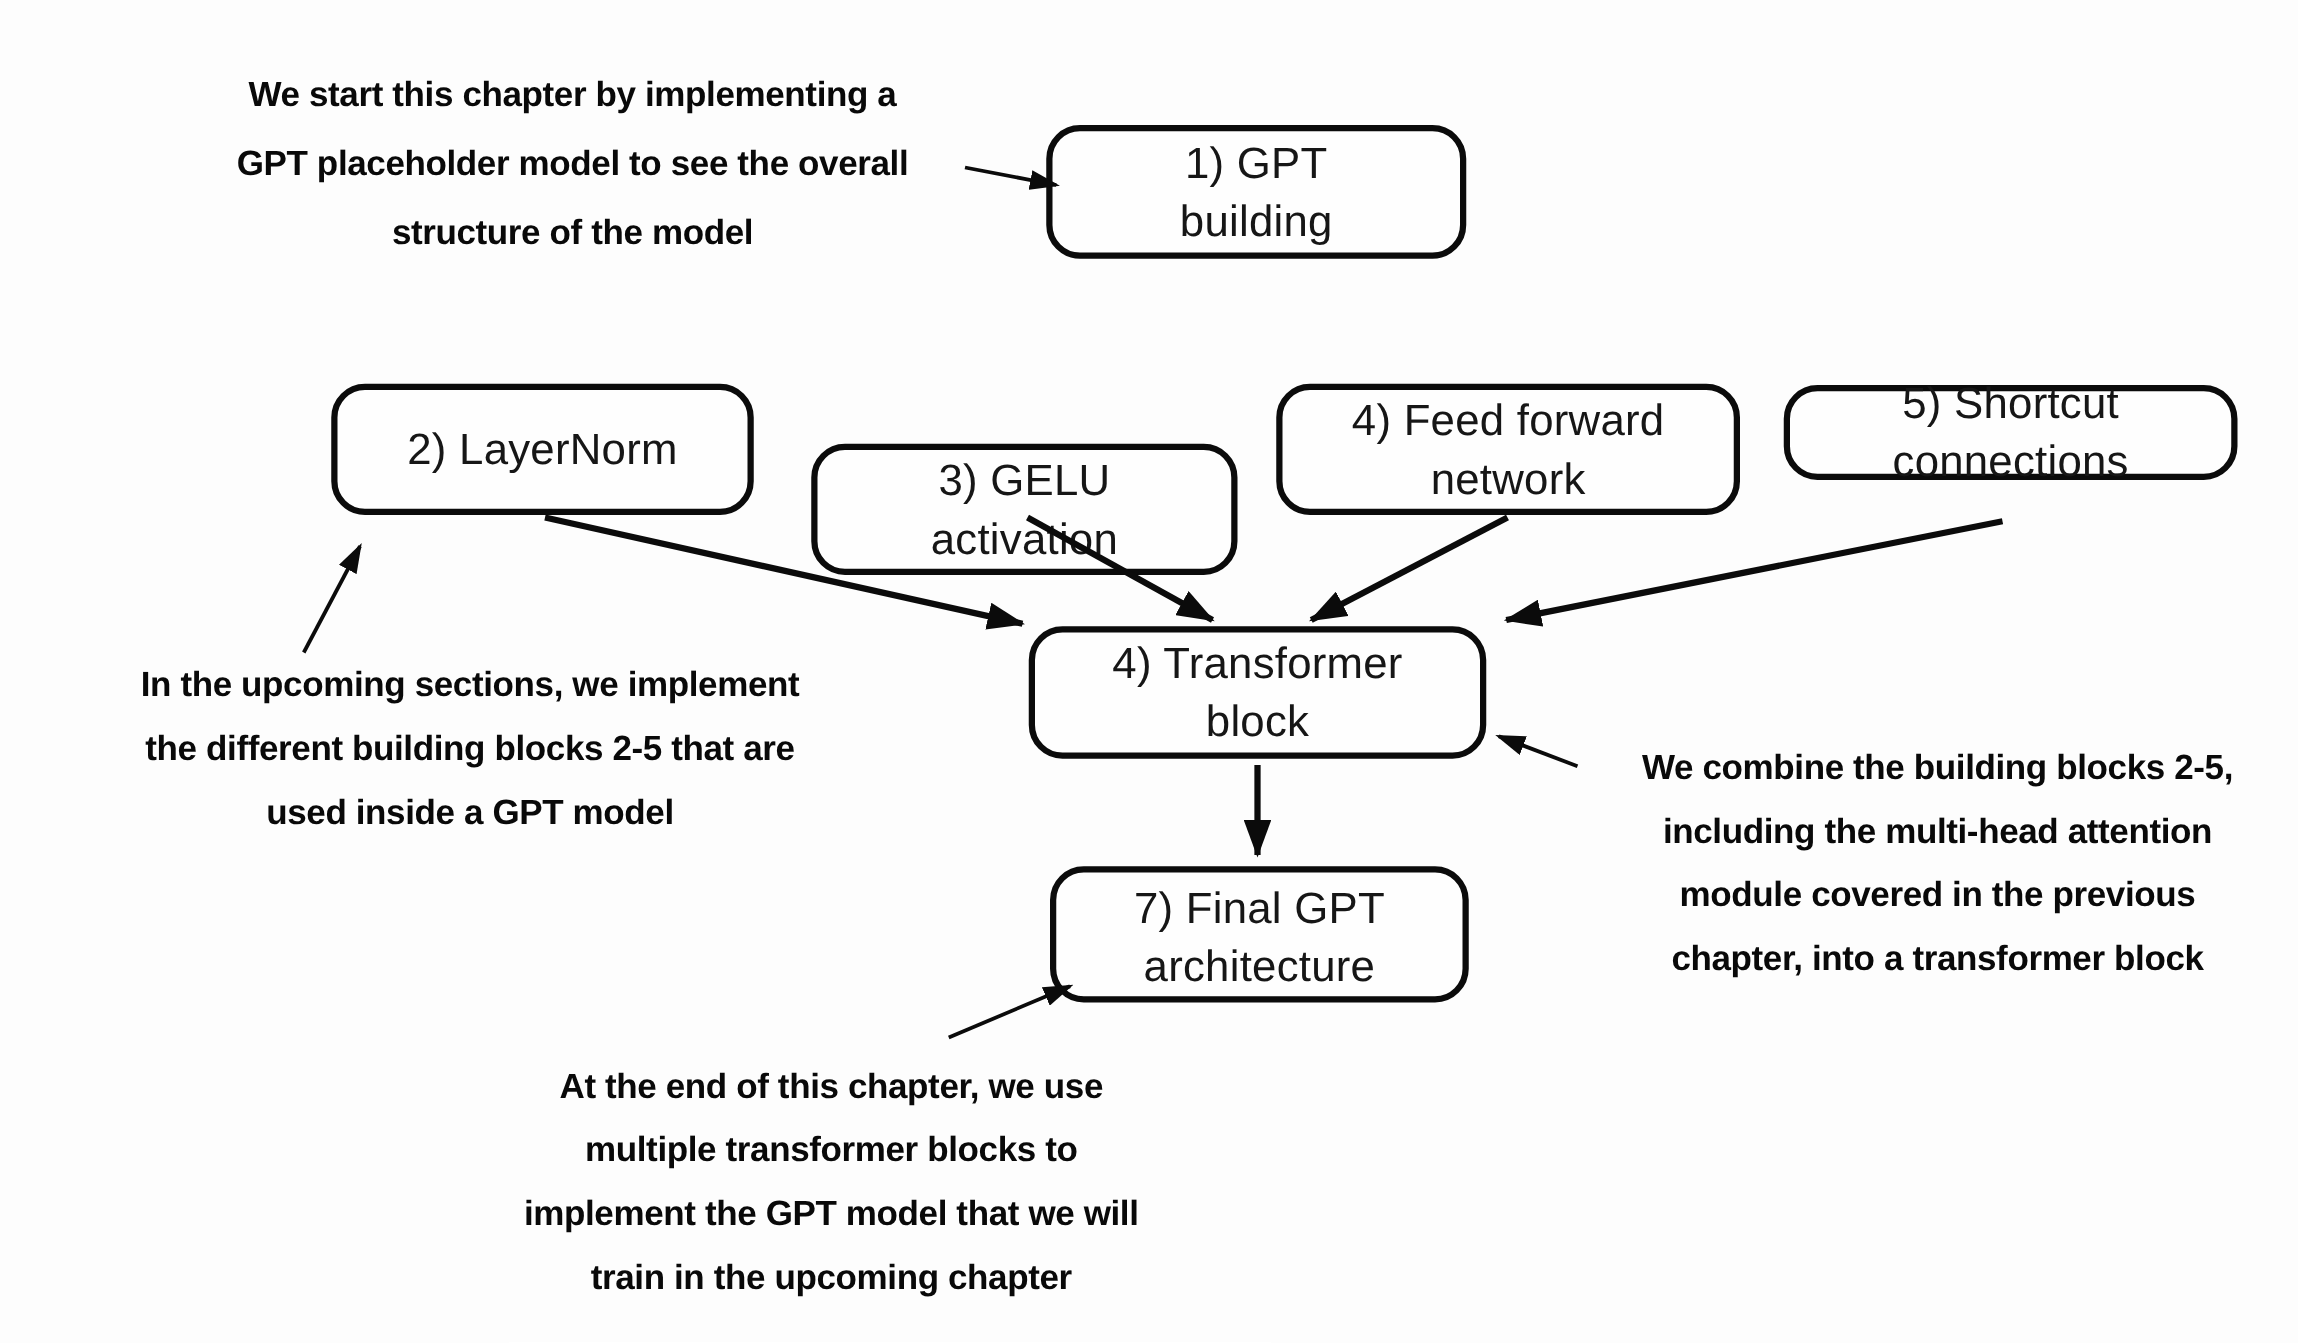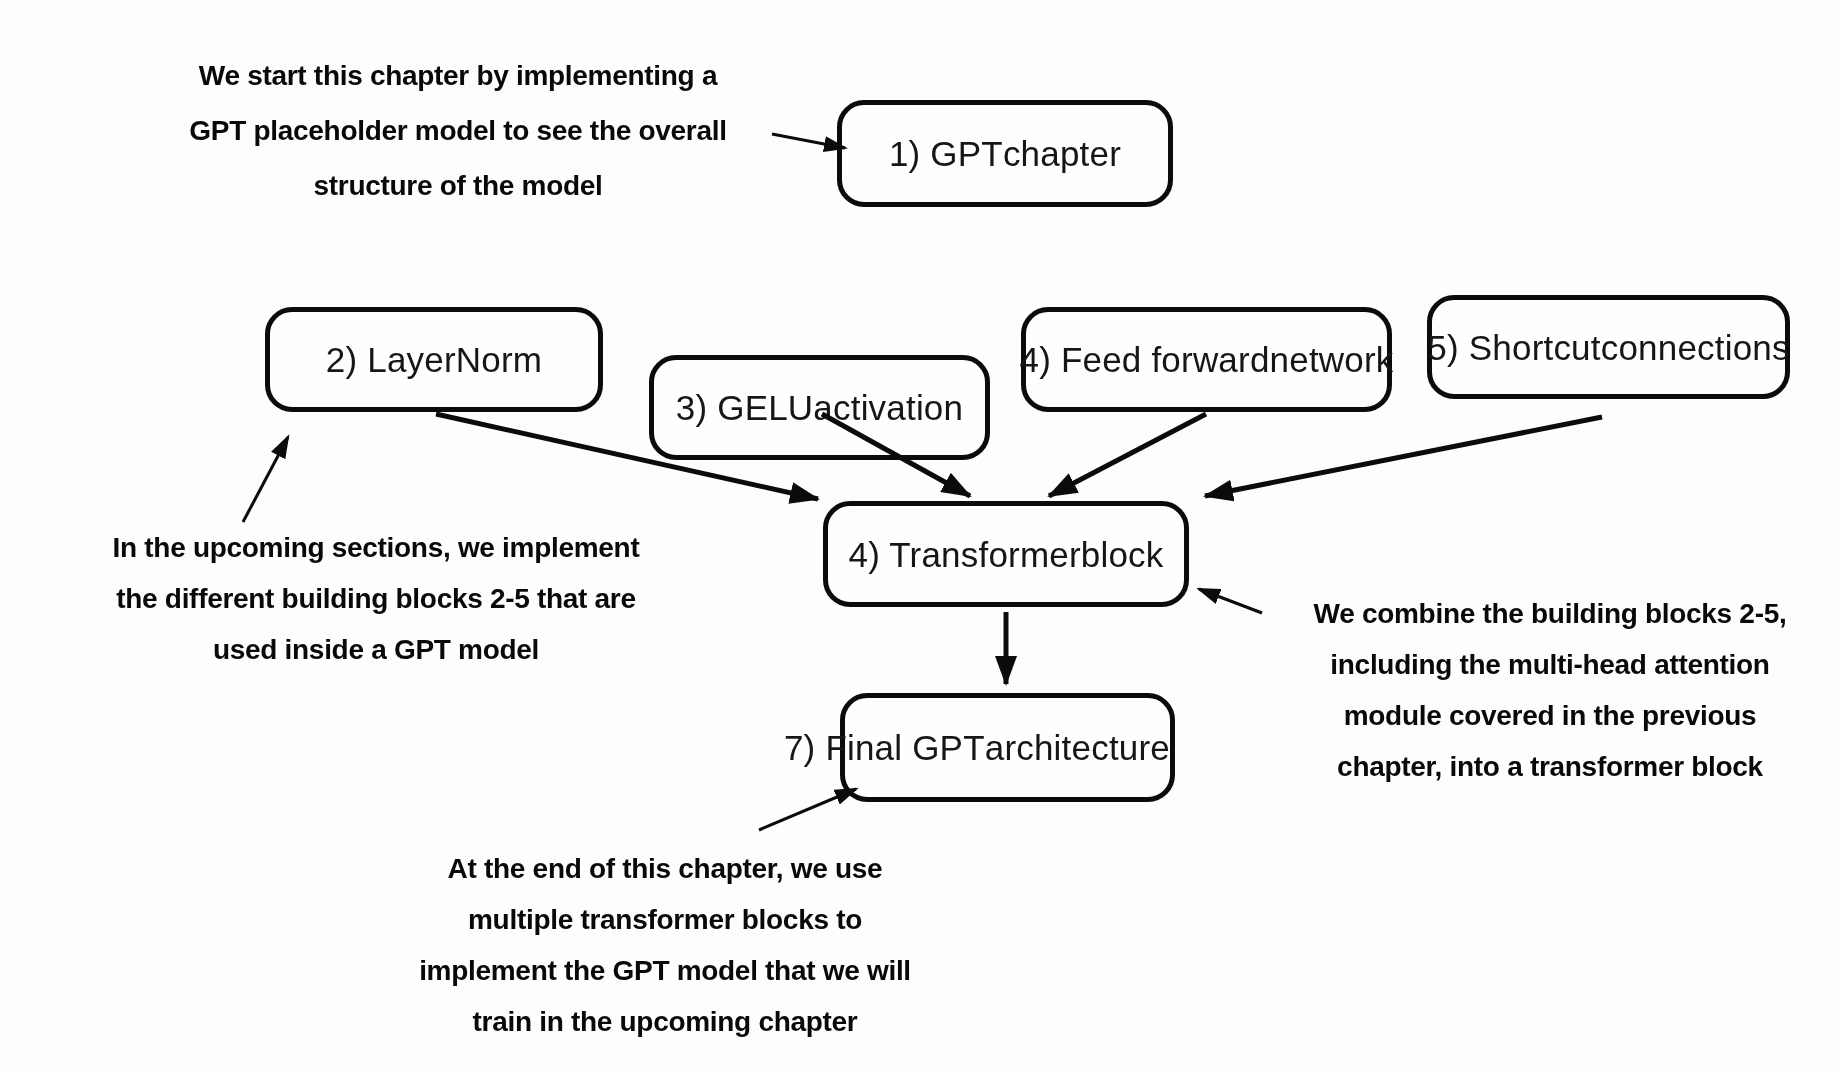--- a/index.html
+++ b/index.html
@@ -6,29 +6,29 @@
   .canvas{
     position:relative; width:1838px; height:1074px;
     background:#fdfdfd; overflow:hidden;
     font-family:"Liberation Sans", sans-serif;
     color:#0b0b0b;
   }
   .arrows{position:absolute; left:0; top:0; z-index:3; pointer-events:none;}
   .node{
     position:absolute; z-index:2; box-sizing:border-box;
     background:#fefefe; border:5px solid #0b0b0b; border-radius:27px;
-    display:flex; flex-direction:row; align-items:center; justify-content:center;
+    display:flex; flex-direction:column; align-items:center; justify-content:center;
     font-size:35px; line-height:47px; color:#161616; text-align:center;
     letter-spacing:0.2px; white-space:nowrap;
   }
   #n1{left:837px; top:100px; width:336px; height:107px;}
   #n2{left:265px; top:307px; width:338px; height:105px;text-align:right;}
   #n3{left:649px; top:307px; width:341px; height:105px;margin-top:48px;}
   #n4{left:1021px; top:307px; width:371px; height:105px;}
-  #n5{left:1427px; top:295px; width:363px; height:104px;}
+  #n5{left:1427px; top:308px; width:363px; height:76px;}
   #n6{left:823px; top:501px; width:366px; height:106px;}
   #n7{left:840px; top:693px; width:335px; height:109px;justify-content:flex-end;}
   .note{
     position:absolute; z-index:2; text-align:center;
     font-weight:bold; font-size:28px; line-height:51px;
     letter-spacing:-0.3px; color:#090909;
   }
   .note div{white-space:nowrap;}
   #noteTL{left:158px; top:48px;  width:600px; line-height:55px;}
   #noteL {left:70px;  top:522px; width:612px;}
@@ -61,21 +61,21 @@
 
     <line x1="1262" y1="613" x2="1199" y2="589" stroke="#0b0b0b" stroke-width="3" marker-end="url(#headSmall)"></line>
 
     <line x1="1006" y1="612" x2="1006" y2="684" stroke="#0b0b0b" stroke-width="5" marker-end="url(#headBig)"></line>
 
     <line x1="759" y1="830" x2="856" y2="789" stroke="#0b0b0b" stroke-width="3" marker-end="url(#headSmall)"></line>
   </svg>
 
   <div class="node" id="n1">
     <span>1) GPT</span>
-    <span>chapter</span>
+    <span>building</span>
   </div>
 
   <div class="node" id="n2">
     <span>2) LayerNorm</span>
   </div>
 
   <div class="node" id="n3">
     <span>3) GELU</span>
     <span>activation</span>
   </div>

